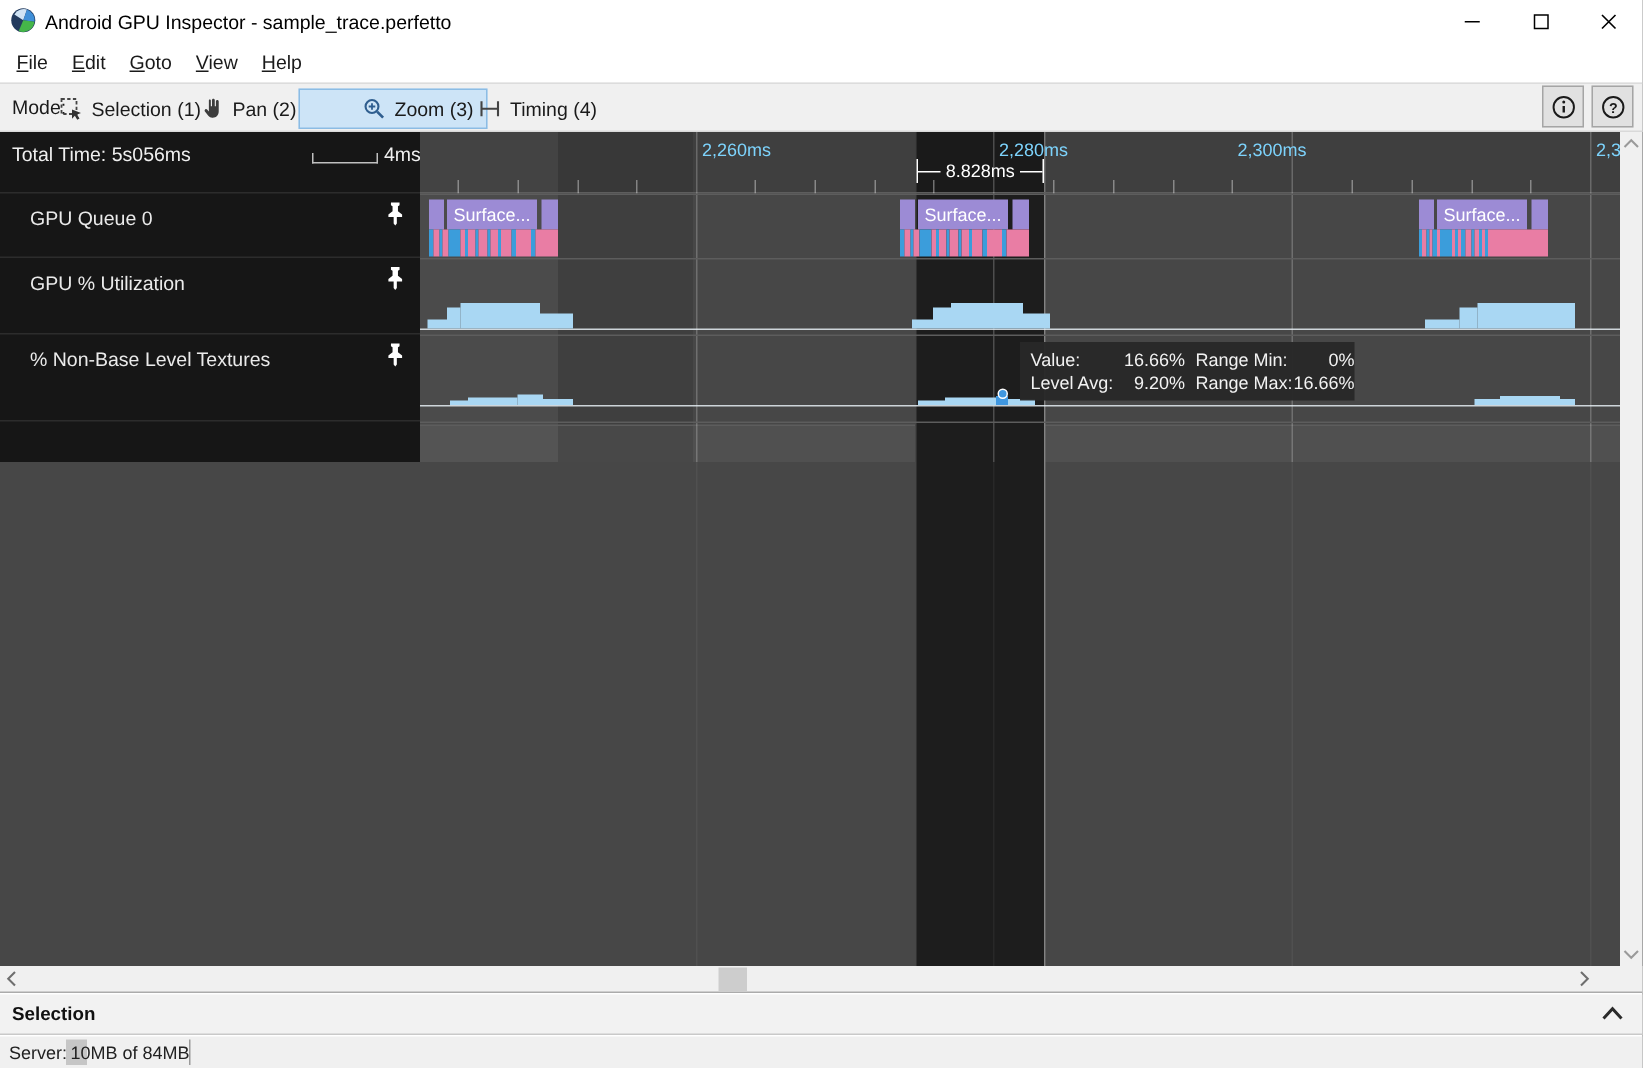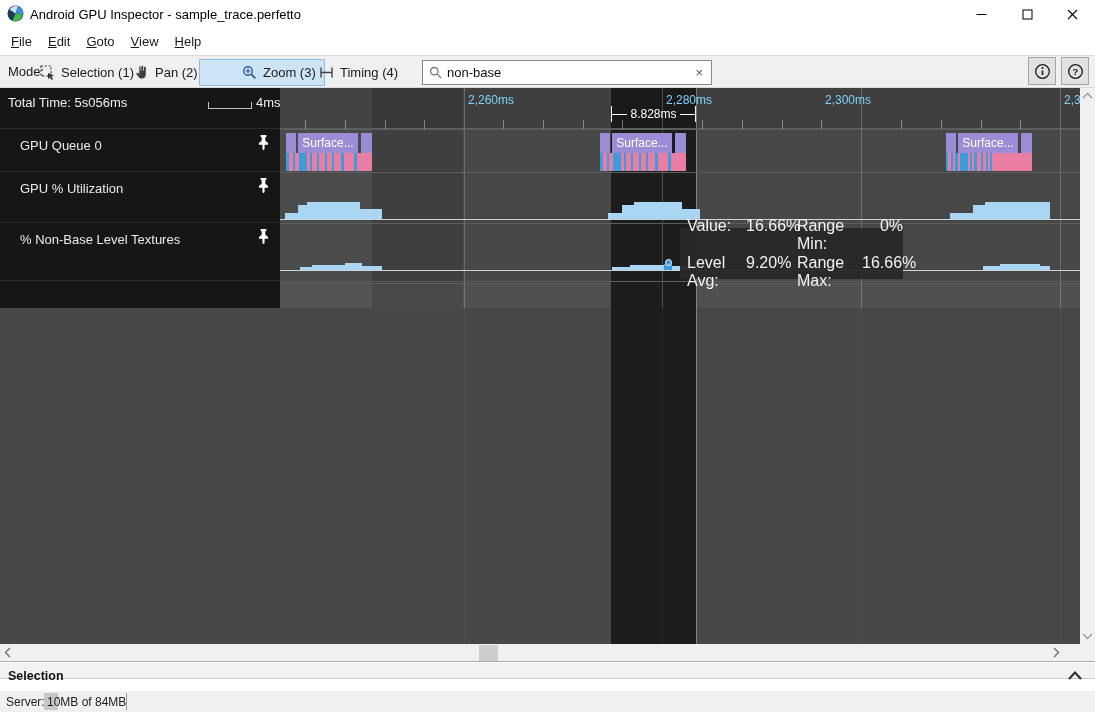--- a/index.html
+++ b/index.html
@@ -55,32 +55,32 @@
   .measure .mtext { color:#fff; font-size:12px; padding:0 3px; white-space:nowrap; }
 
   .baseline { position:absolute; left:280px; width:800px; height:1px; background:rgba(230,238,245,0.85); z-index:2; }
   .rowsep { position:absolute; left:280px; width:800px; height:1px; background:#5d5d5d; z-index:2; }
   .surface-head { position:absolute; height:20px; background:#9c8bd5; z-index:3; }
   .surface-head.main { display:flex; align-items:center; justify-content:center; color:#fff; font-size:12px; overflow:hidden; }
   .stripe { position:absolute; height:18px; z-index:3; }
   .bar { position:absolute; z-index:2; }
   .marker { position:absolute; left:665px; top:171px; width:7px; height:7px; border-radius:50%; background:#3f97e0; border:1.5px solid #fff; z-index:5; }
 
-  .tooltip { position:absolute; left:680px; top:140px; width:223px; height:51px; background:rgba(40,40,40,0.96); z-index:7; display:grid; grid-template-columns:66px 44px 72px 41px; align-content:center; row-gap:1px; font-size:16px; color:#f2f2f2; }
+  .tooltip { position:absolute; left:680px; top:140px; width:223px; height:39px; background:rgba(40,40,40,0.96); z-index:7; display:grid; grid-template-columns:66px 44px 72px 41px; align-content:center; row-gap:1px; font-size:12px; color:#f2f2f2; }
   .tooltip .lab { text-align:left; padding-left:7px; }
   .tooltip .val { text-align:right; }
 
   .vscroll { position:absolute; left:1080px; top:0; width:15px; height:556px; background:#f0f0f0; z-index:8; }
   .vscroll .arr { position:absolute; left:2px; }
 
   
   .hscroll { position:absolute; left:0; top:644px; width:1095px; height:18px; background:#f0f0f0; border-bottom:1px solid #ababab; }
   .hthumb { position:absolute; left:479px; top:1px; width:19px; height:16px; background:#cdcdcd; }
   .harr { position:absolute; top:3px; }
-  .sel-header { position:absolute; left:0; top:663px; width:1095px; height:16px; background:#f2f2f2; border-bottom:1px solid #c9c9c9; }
+  .sel-header { position:absolute; left:0; top:663px; width:1095px; height:27px; background:#f2f2f2; border-bottom:1px solid #c9c9c9; }
   .sel-title { position:absolute; left:8px; top:6px; font-weight:bold; font-size:12.5px; color:#111; }
   .sel-collapse { position:absolute; right:12px; top:6px; }
   .statusbar { position:absolute; left:0; top:691px; width:1095px; height:21px; background:#f0f0f0; }
   .server-label { position:absolute; left:6px; top:4px; font-size:12px; color:#222; }
   .mem { position:absolute; left:44px; top:1px; height:19px; display:flex; align-items:center; padding:0 3px; font-size:12px; color:#222; }
   .mem .fill { position:absolute; left:0; top:1px; bottom:1px; width:14px; background:#c6c6c6; z-index:0; }
   .mem .t { position:relative; z-index:1; }
   .mem-sep { position:absolute; left:126px; top:2px; width:1px; height:17px; background:#9a9a9a; }
 </style>
 </head>
@@ -149,28 +149,20 @@
       <span>Zoom (3)</span>
     </div>
 
     <div class="tbtn" style="left:311px;">
       <svg width="15" height="15" viewBox="0 0 15 15">
         <path d="M2 2.5 v10 M13 2.5 v10 M2 7.5 h11" fill="none" stroke="#444" stroke-width="1.4"></path>
       </svg>
       <span>Timing (4)</span>
     </div>
 
-    <div class="searchbox">
-      <svg width="13" height="13" viewBox="0 0 13 13">
-        <circle cx="5.2" cy="5.2" r="3.7" fill="none" stroke="#777" stroke-width="1.3"></circle>
-        <line x1="8.1" y1="8.1" x2="12" y2="12" stroke="#777" stroke-width="1.3"></line>
-      </svg>
-      <input type="text" value="non-base" style="">
-      <span class="clear-x">×</span>
-    </div>
   </div>
 
   <div class="sqbtn" style="left:1028px;">
     <svg width="17" height="17" viewBox="0 0 17 17">
       <circle cx="8.5" cy="8.5" r="6.8" fill="none" stroke="#1a1a1a" stroke-width="1.3"></circle>
       <line x1="8.5" y1="7.6" x2="8.5" y2="12" stroke="#1a1a1a" stroke-width="1.6"></line>
       <circle cx="8.5" cy="5" r="1" fill="#1a1a1a"></circle>
     </svg>
   </div>
   <div class="sqbtn" style="left:1061px;">

